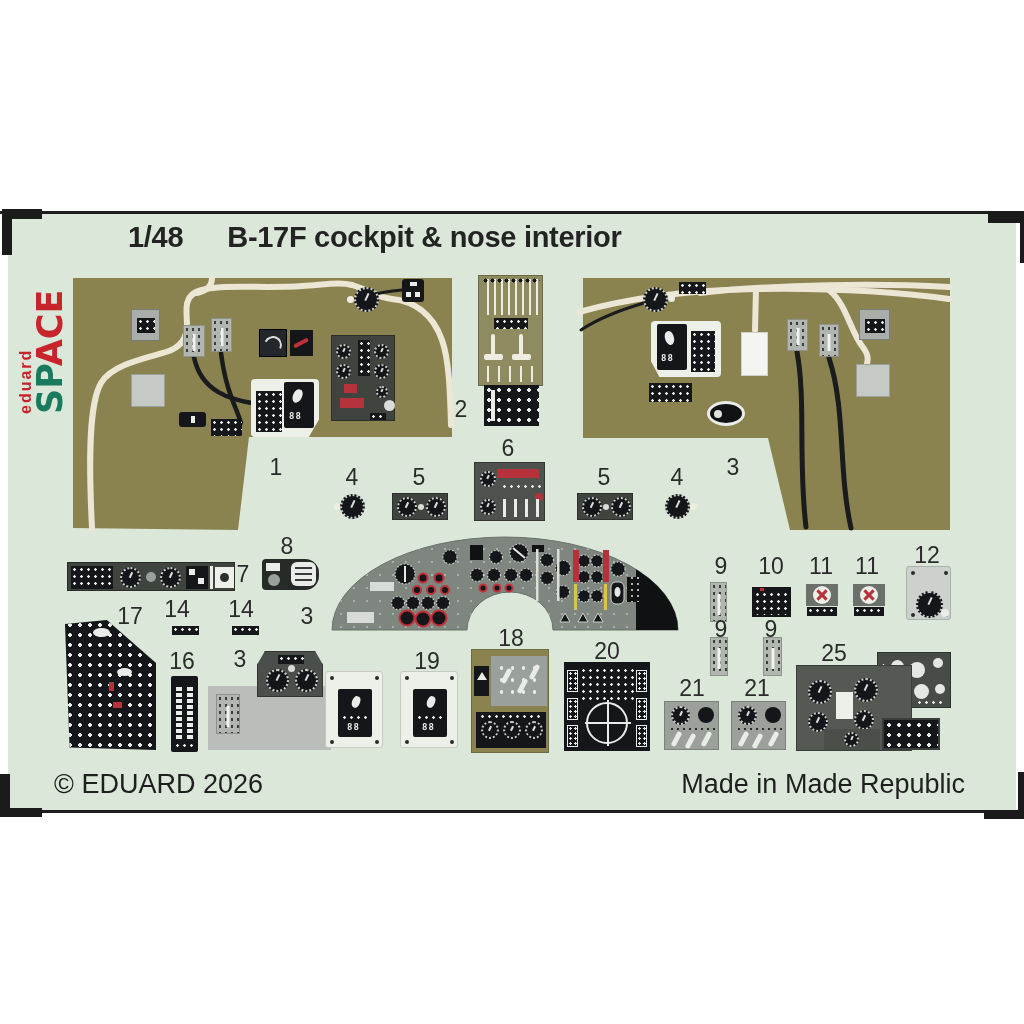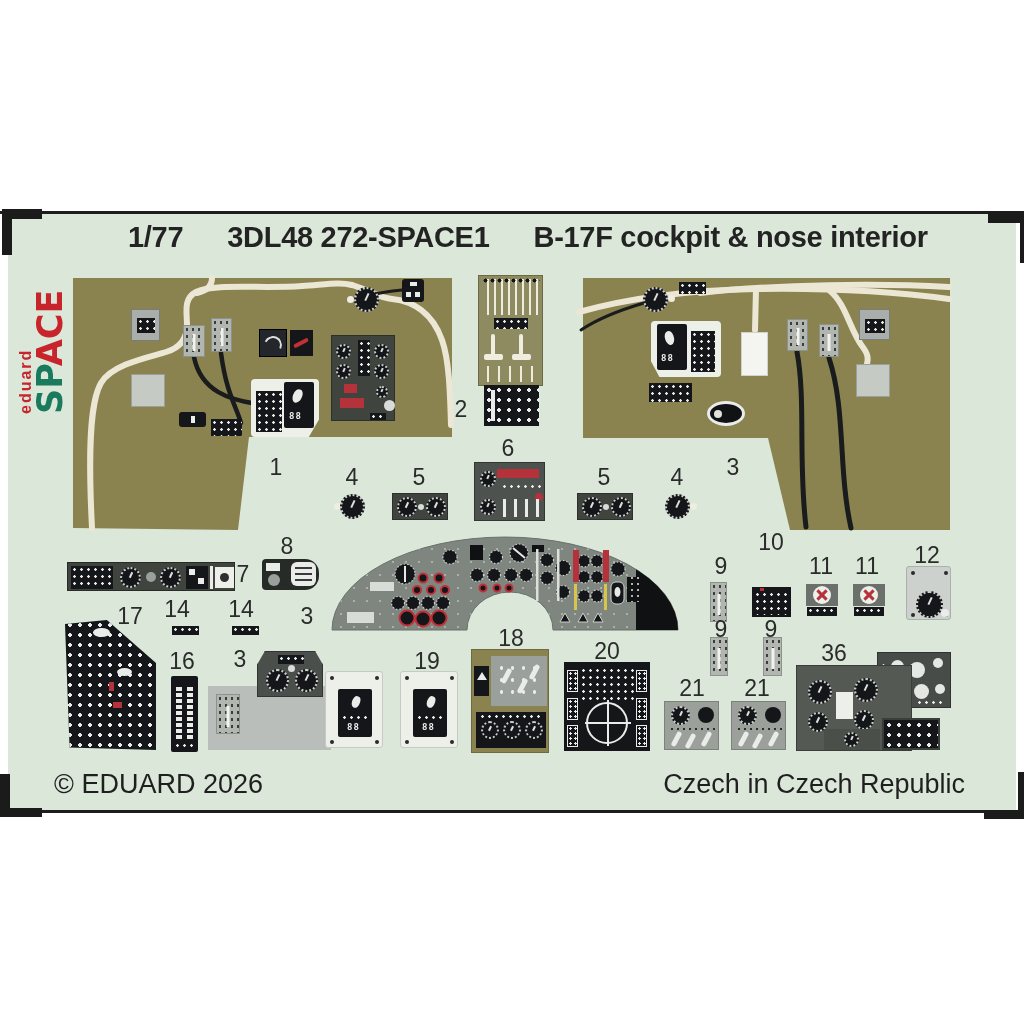--- a/index.html
+++ b/index.html
@@ -47,22 +47,21 @@
   <div class="sheet"></div>
 
   <div class="cut" style="left:0;top:211px;width:1024px;height:3px"></div>
   <div class="cut" style="left:0;top:810px;width:1024px;height:3px"></div>
   <div class="corner" style="left:2px;top:209px;width:30px;height:36px;border-top:10px solid #1b1b1b;border-left:10px solid #1b1b1b"></div>
   <div class="corner" style="left:988px;top:212px;width:32px;height:40px;border-top:11px solid #1b1b1b;border-right:9px solid #1b1b1b"></div>
   <div class="corner" style="left:0;top:774px;width:32px;height:34px;border-left:10px solid #1b1b1b;border-bottom:9px solid #1b1b1b"></div>
   <div class="corner" style="left:984px;top:772px;width:34px;height:38px;border-right:9px solid #1b1b1b;border-bottom:9px solid #1b1b1b"></div>
 
   <div class="hdr">
-    <span>1/77</span>
-    <span>3DL48 272-SPACE1</span>
+    <span>1/48</span>
     <span>B-17F cockpit &amp; nose interior</span>
   </div>
 
   <div class="logo">
     <div class="l1">eduard</div>
     <div class="l2"><span class="sp">SP</span><span class="ace">ACE</span></div>
   </div>
 
   <svg class="p" style="left:0;top:0" width="1024" height="1024" viewBox="0 0 1024 1024">
     <defs>
@@ -423,35 +422,35 @@
   <span class="lbl" style="left:461px;top:409px">2</span>
   <span class="lbl" style="left:508px;top:448px">6</span>
   <span class="lbl" style="left:733px;top:467px">3</span>
   <span class="lbl" style="left:352px;top:477px">4</span>
   <span class="lbl" style="left:419px;top:477px">5</span>
   <span class="lbl" style="left:604px;top:477px">5</span>
   <span class="lbl" style="left:677px;top:477px">4</span>
   <span class="lbl" style="left:287px;top:546px">8</span>
   <span class="lbl" style="left:243px;top:574px">7</span>
   <span class="lbl" style="left:721px;top:566px">9</span>
-  <span class="lbl" style="left:771px;top:542px">10</span>
+  <span class="lbl" style="left:771px;top:566px">10</span>
   <span class="lbl" style="left:821px;top:566px">11</span>
   <span class="lbl" style="left:867px;top:566px">11</span>
   <span class="lbl" style="left:927px;top:555px">12</span>
   <span class="lbl" style="left:130px;top:616px">17</span>
   <span class="lbl" style="left:177px;top:609px">14</span>
   <span class="lbl" style="left:241px;top:609px">14</span>
   <span class="lbl" style="left:307px;top:616px">3</span>
   <span class="lbl" style="left:721px;top:629px">9</span>
   <span class="lbl" style="left:771px;top:629px">9</span>
   <span class="lbl" style="left:182px;top:661px">16</span>
   <span class="lbl" style="left:240px;top:659px">3</span>
   <span class="lbl" style="left:427px;top:661px">19</span>
   <span class="lbl" style="left:511px;top:638px">18</span>
   <span class="lbl" style="left:607px;top:651px">20</span>
   <span class="lbl" style="left:692px;top:688px">21</span>
   <span class="lbl" style="left:757px;top:688px">21</span>
-  <span class="lbl" style="left:834px;top:653px">36</span>
+  <span class="lbl" style="left:834px;top:653px">25</span>
 
   <span class="foot" style="left:54px">© EDUARD 2026</span>
-  <span class="foot" style="right:59px">Czech in Czech Republic</span>
+  <span class="foot" style="right:59px">Made in Made Republic</span>
 
 </div>
 
 </body></html>

